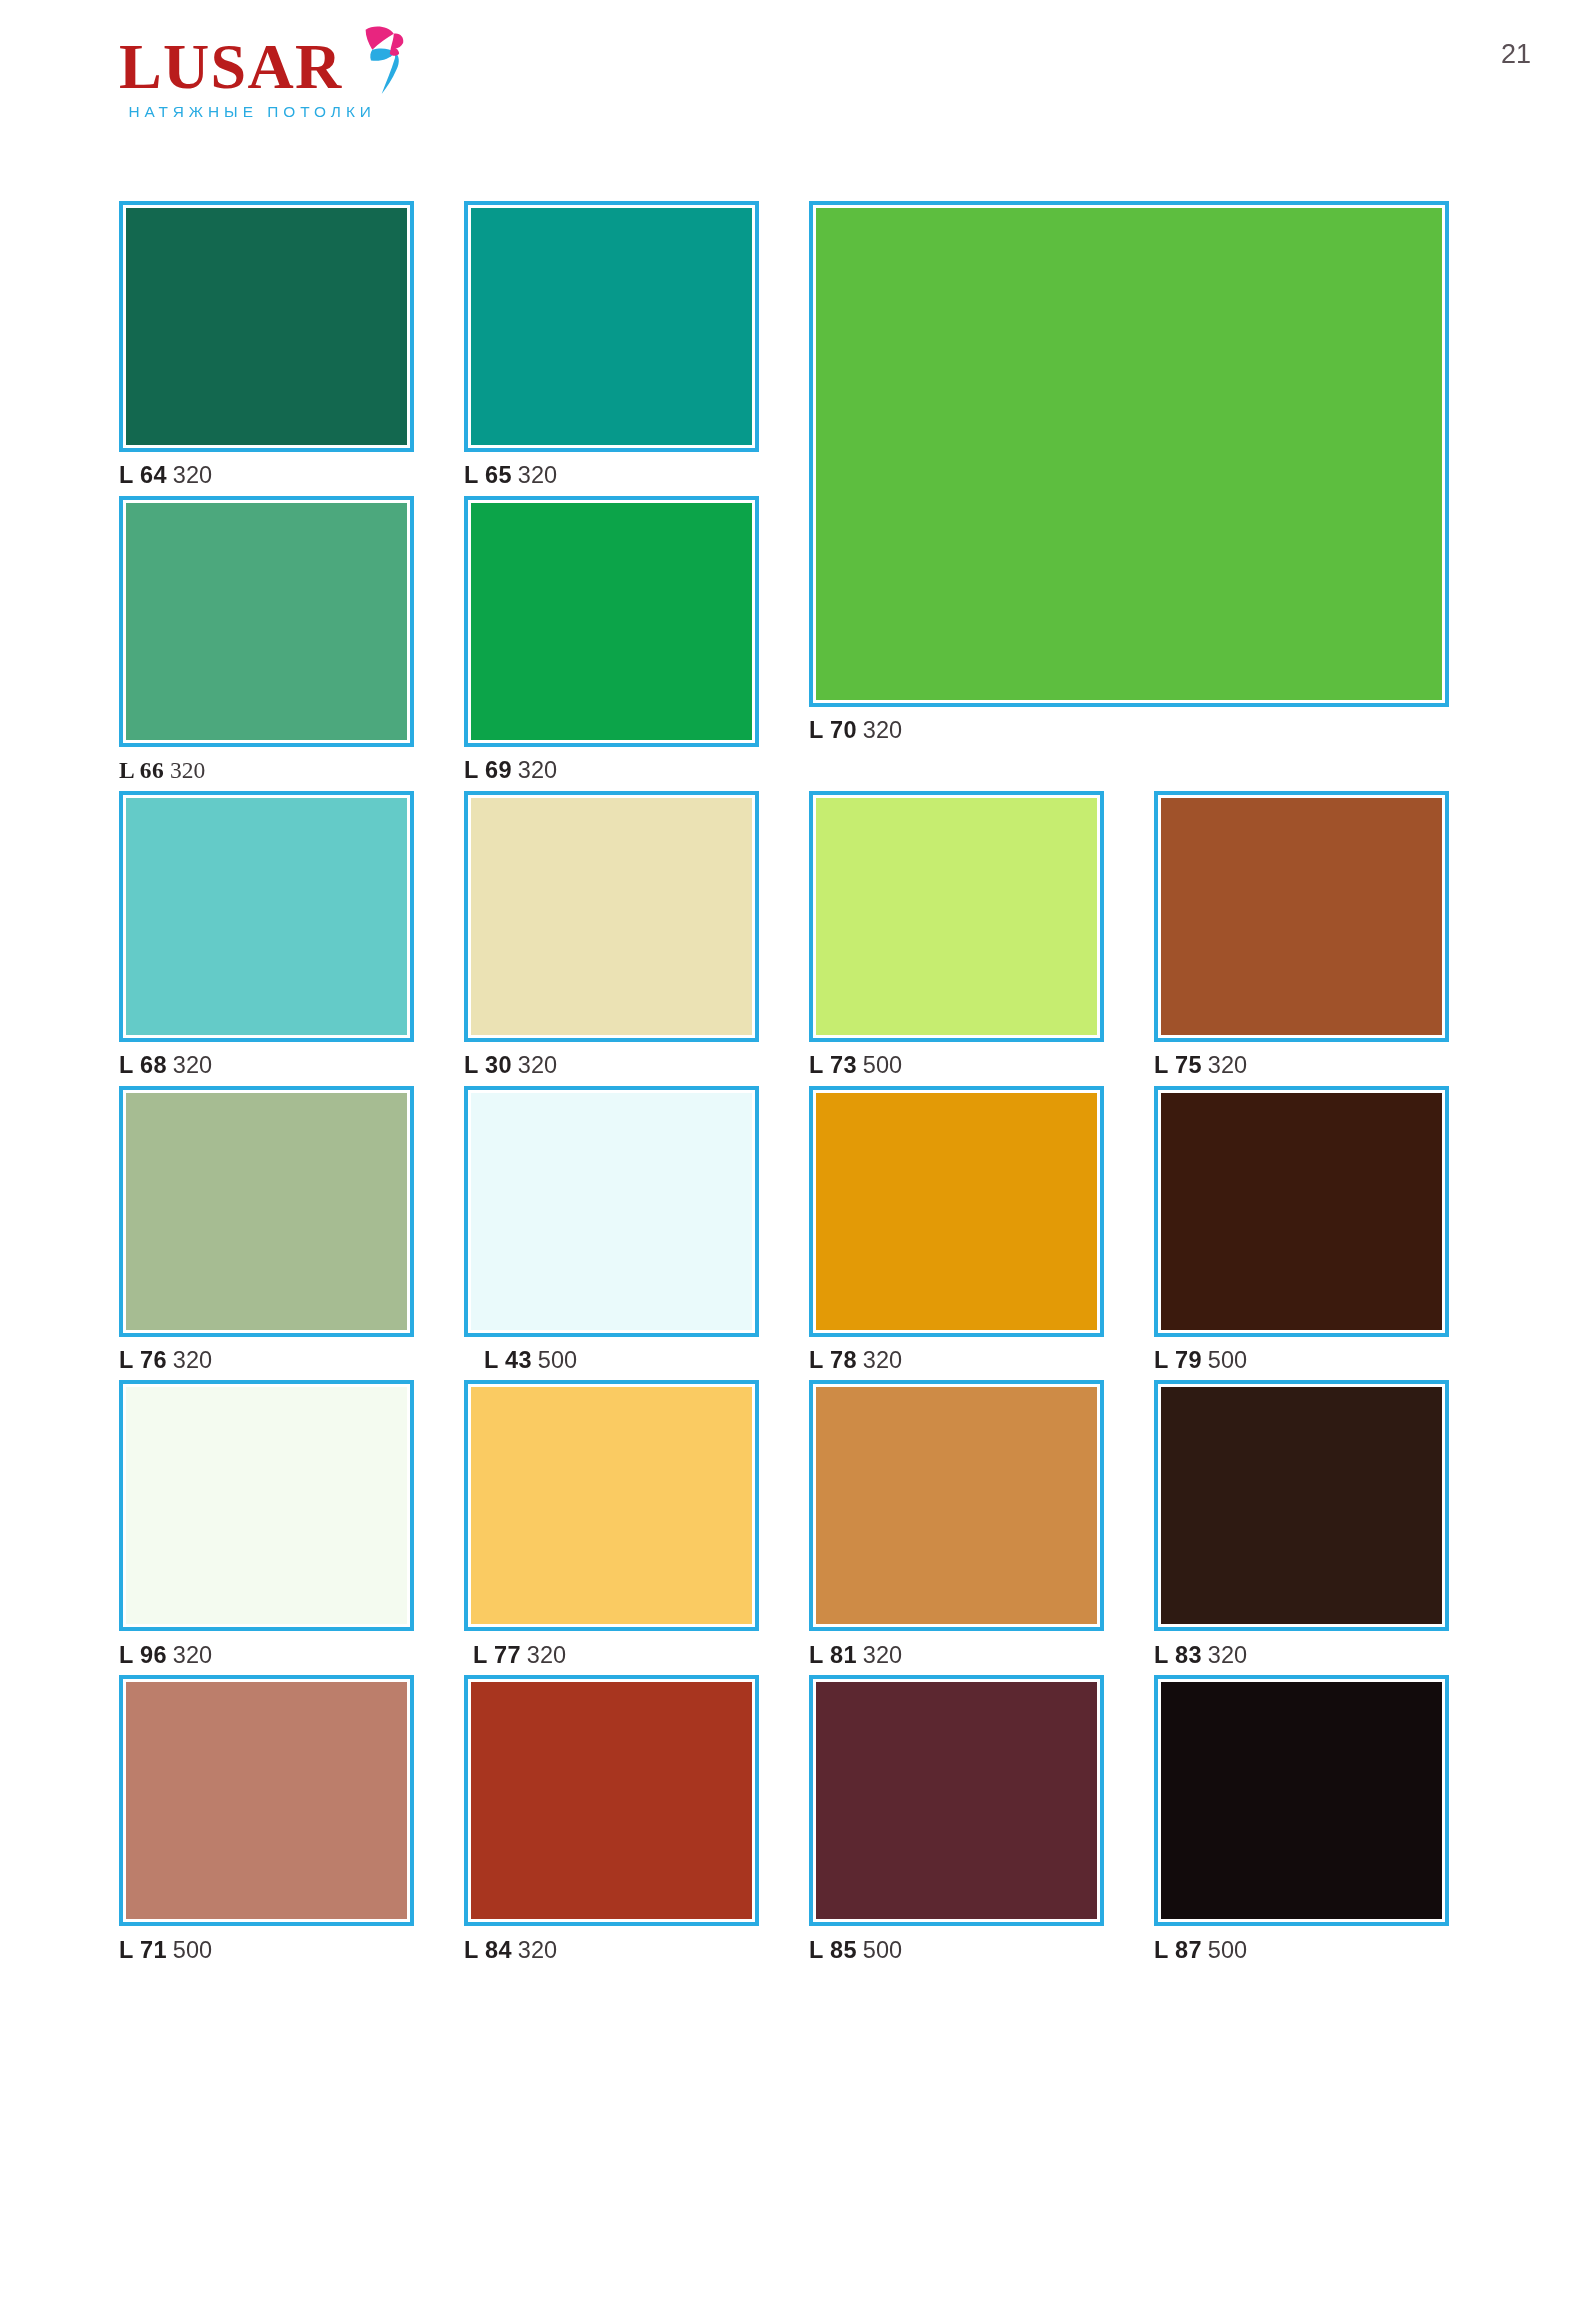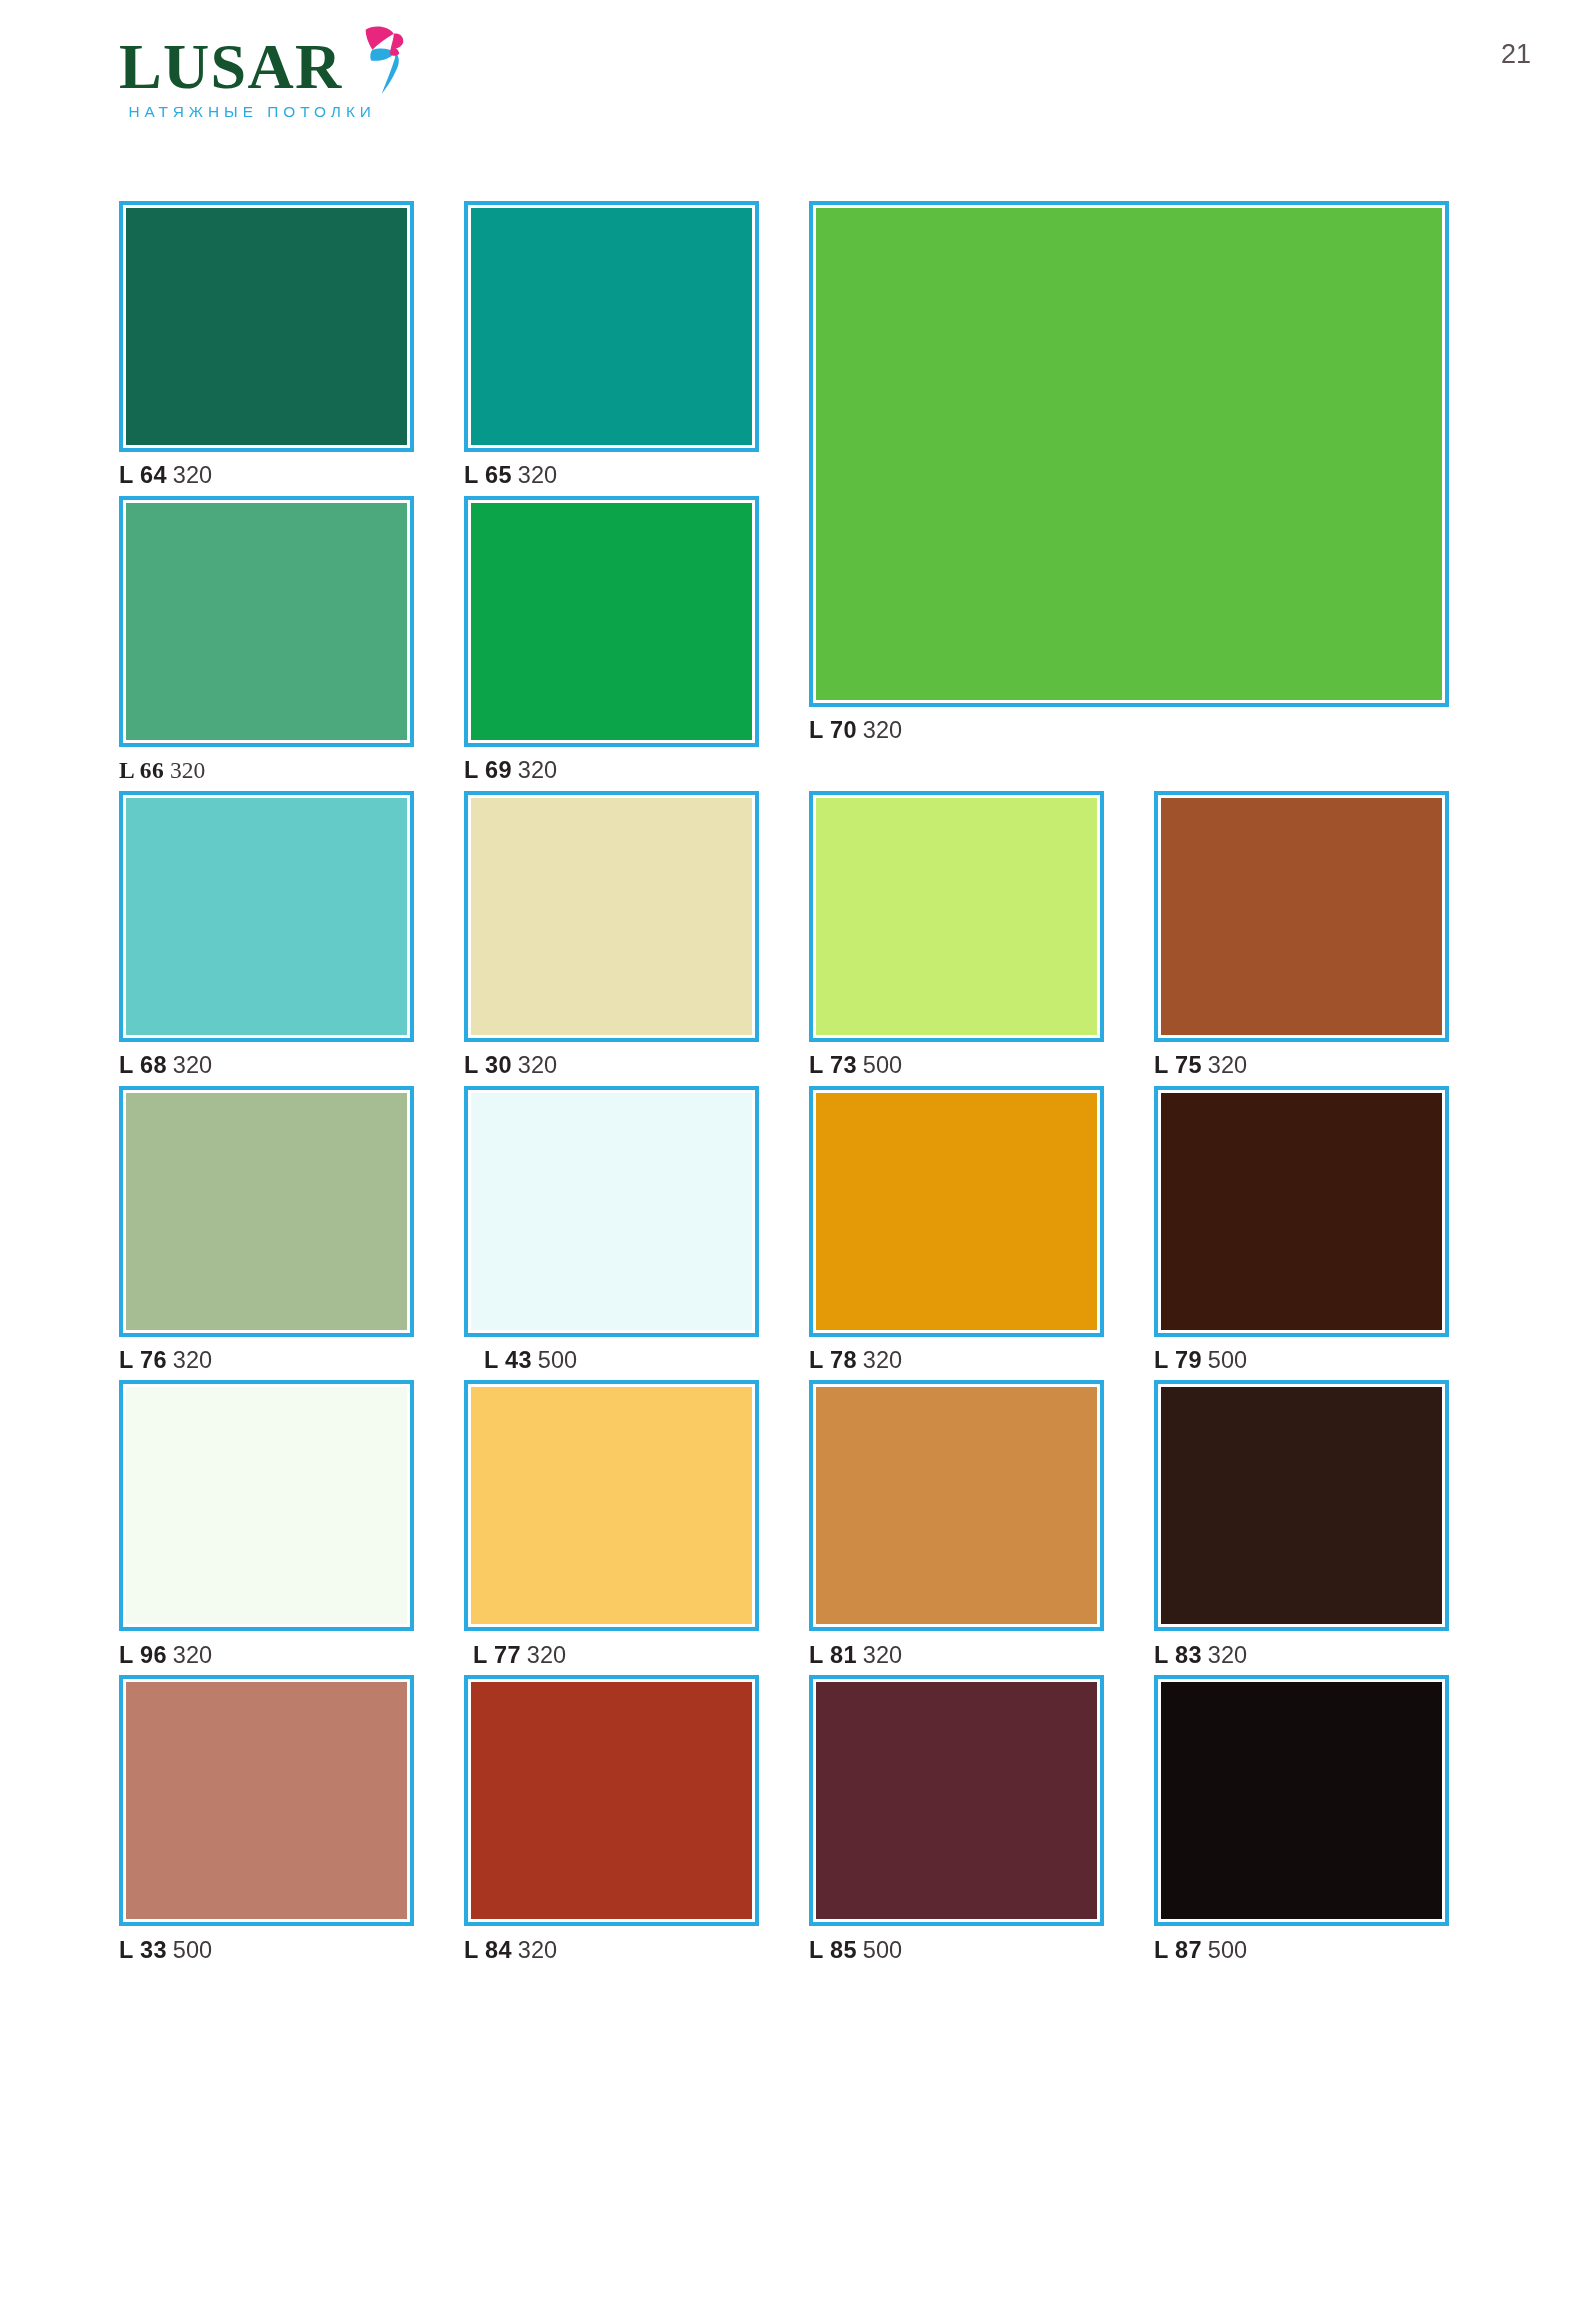--- a/index.html
+++ b/index.html
@@ -25,21 +25,21 @@
     position: absolute;
     left: 119px;
     top: 35px;
     width: 281px;
     height: 94px;
   }
   .logo-wordmark {
     font-family: "Liberation Serif", serif;
     font-size: 64px;
     font-weight: 700;
-    color: #14532d;
+    color: #b91c1c;
     letter-spacing: 1.3px;
     line-height: 1;
     margin: 0;
   }
   .logo-tagline {
     font-family: "Liberation Sans", sans-serif;
     font-size: 15.4px;
     font-weight: 400;
     color: #29ABE2;
     letter-spacing: 5px;
@@ -263,21 +263,21 @@
       <div class="swatch-frame" style="border-color: rgb(41, 171, 226);">
         <div class="swatch-color" style="background: rgb(46, 26, 18);"></div>
       </div>
     </div>
     <div class="swatch-label" style="left: 1035px; top: 1443px;"><span class="code">L 83</span><span class="gauge">320</span></div>
     <div class="swatch-cell" style="left: 0px; top: 1474px; width: 295px; height: 251px;">
       <div class="swatch-frame" style="border-color: rgb(41, 171, 226);">
         <div class="swatch-color" style="background: rgb(188, 126, 107);"></div>
       </div>
     </div>
-    <div class="swatch-label" style="left: 0px; top: 1738px;"><span class="code">L 33</span><span class="gauge">500</span></div>
+    <div class="swatch-label" style="left: 0px; top: 1738px;"><span class="code">L 71</span><span class="gauge">500</span></div>
     <div class="swatch-cell" style="left: 345px; top: 1474px; width: 295px; height: 251px;">
       <div class="swatch-frame" style="border-color: rgb(41, 171, 226);">
         <div class="swatch-color" style="background: rgb(168, 53, 31);"></div>
       </div>
     </div>
     <div class="swatch-label" style="left: 345px; top: 1738px;"><span class="code">L 84</span><span class="gauge">320</span></div>
     <div class="swatch-cell" style="left: 690px; top: 1474px; width: 295px; height: 251px;">
       <div class="swatch-frame" style="border-color: rgb(41, 171, 226);">
         <div class="swatch-color" style="background: rgb(92, 39, 48);"></div>
       </div>

